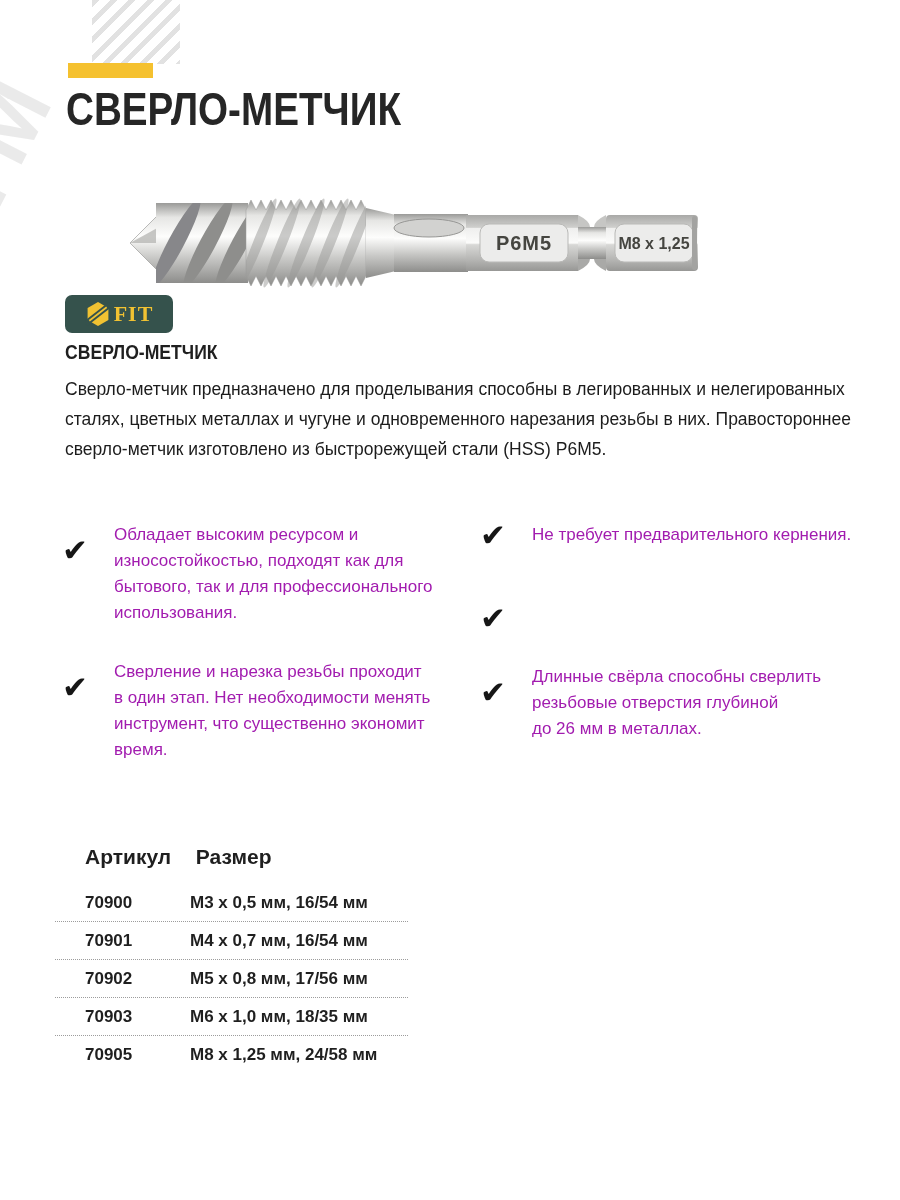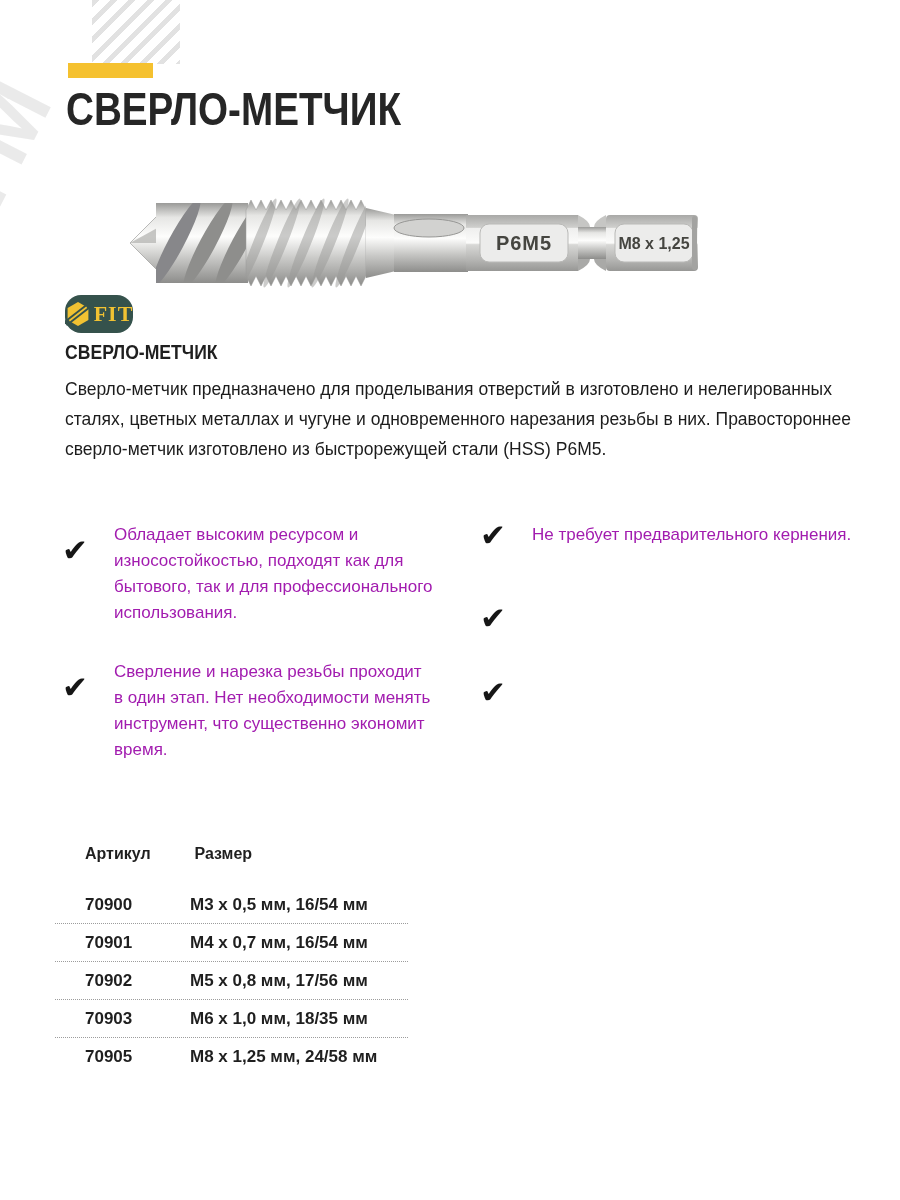--- a/index.html
+++ b/index.html
@@ -14,21 +14,21 @@
     letter-spacing:6px; white-space:nowrap; }
 
   .accent-bar { position:absolute; left:68px; top:63px; width:85px; height:15px; }
 
   .page-title { position:absolute; left:66px; top:82px; font-size:46px; font-weight:700; color:#262626; white-space:nowrap; }
   .cond { display:inline-block; transform:scaleX(.84); transform-origin:0 60%; }
   .cond-sm { display:inline-block; transform:scaleX(.88); transform-origin:0 60%; }
 
   .product-image { position:absolute; left:128px; top:188px; width:580px; height:110px; }
 
-  .fit-logo { position:absolute; left:65px; top:295px; width:68px; height:38px; border-radius:16px;
+  .fit-logo { position:absolute; left:65px; top:295px; width:108px; height:38px; border-radius:7px;
     display:flex; align-items:center; justify-content:center; gap:3px; }
   .fit-logo .hexwrap { width:26px; height:26px; }
   .fit-logo .fit-word { font-family:"Liberation Serif", serif; font-weight:700; font-size:22px; letter-spacing:1px; }
 
   .subtitle { position:absolute; left:65px; top:341px; font-size:20px; font-weight:700; color:#1f1f1f; white-space:nowrap; }
 
   .description { position:absolute; left:65px; top:374px; width:812px; font-size:17.5px; line-height:30px;
     color:#1c1c1c; white-space:pre-line; }
 
   .features-col { position:absolute; top:520px; }
@@ -38,21 +38,21 @@
   .features-left  .feature { margin-bottom:31px; }
   .features-right .f-gap1 { margin-bottom:37px; }
   .features-right .f-gap2 { margin-bottom:28px; }
   .check { flex:none; width:52px; font-size:31px; line-height:31px; color:#161616; }
   .check.mid { padding-top:15px; }
   .feature-text { font-size:17px; line-height:26px; color:#a21caf; white-space:pre-line; padding-top:2px; }
   .feature-text .lead { font-weight:700; }
   .feature-text .rest { display:block; }
 
   .spec-table { position:absolute; left:55px; top:845px; width:353px; }
-  .spec-header { padding-left:30px; margin-bottom:22px; font-weight:700; font-size:16px; }
+  .spec-header { padding-left:30px; margin-bottom:14px; font-weight:700; font-size:21px; }
   .spec-header .col-art, .spec-row .col-art { display:inline-block; width:105px; }
   .spec-row { padding:8px 0 8px 30px; font-size:17px; height:38px; display:flex; align-items:flex-end;font-weight:bold; }
   .spec-row .col-art { flex:none; }
   .spec-row + .spec-row { border-top:1px dotted #9c9c9c; }
   .spec-row:first-of-type { margin-top:4px; }
 </style>
 </head>
 <body>
 
 <div class="page">
@@ -138,21 +138,21 @@
         <polygon points="13,1 23.4,7 23.4,19 13,25 2.6,19 2.6,7" fill="#f1c232"></polygon>
         <rect x="-3" y="10.2" width="32" height="5.6" fill="#35524c" transform="rotate(-38 13 13)"></rect>
         <rect x="2" y="12.1" width="22" height="1.8" fill="#f1c232" transform="rotate(-38 13 13)"></rect>
       </svg>
     </span>
     <span class="fit-word" style="color:#f1c232;">FIT</span>
   </div>
 
   <h2 class="subtitle"><span class="cond-sm">СВЕРЛО-МЕТЧИК</span></h2>
 
-  <p class="description">Сверло-метчик предназначено для проделывания отверстий в изготовлено и нелегированных
+  <p class="description">Сверло-метчик предназначено для проделывания способны в легированных и нелегированных
 сталях, цветных металлах и чугуне и одновременного нарезания резьбы в них. Правостороннее
 сверло-метчик изготовлено из быстрорежущей стали (HSS) Р6М5.</p>
 
   <div class="features-col features-left">
     <div class="feature">
       <span class="check mid">✔</span>
       <span class="feature-text">Обладает высоким ресурсом и
 износостойкостью, подходят как для
 бытового, так и для профессионального
 использования.</span>
@@ -170,20 +170,23 @@
     <div class="feature f-gap1">
       <span class="check">✔</span>
       <span class="feature-text">Не требует предварительного кернения.</span>
     </div>
     <div class="feature f-gap2">
       <span class="check mid">✔</span>
       <span class="feature-text"></span>
     </div>
     <div class="feature">
       <span class="check mid">✔</span>
+      <span class="feature-text">Длинные свёрла способны сверлить
+резьбовые отверстия глубиной
+до 26 мм в металлах.</span>
     </div>
   </div>
 
   <div class="spec-table">
     <div class="spec-header">
       <span class="col-art">Артикул</span>
       <span class="col-size">Размер</span>
     </div>
     <div class="spec-row">
       <span class="col-art">70900</span>

